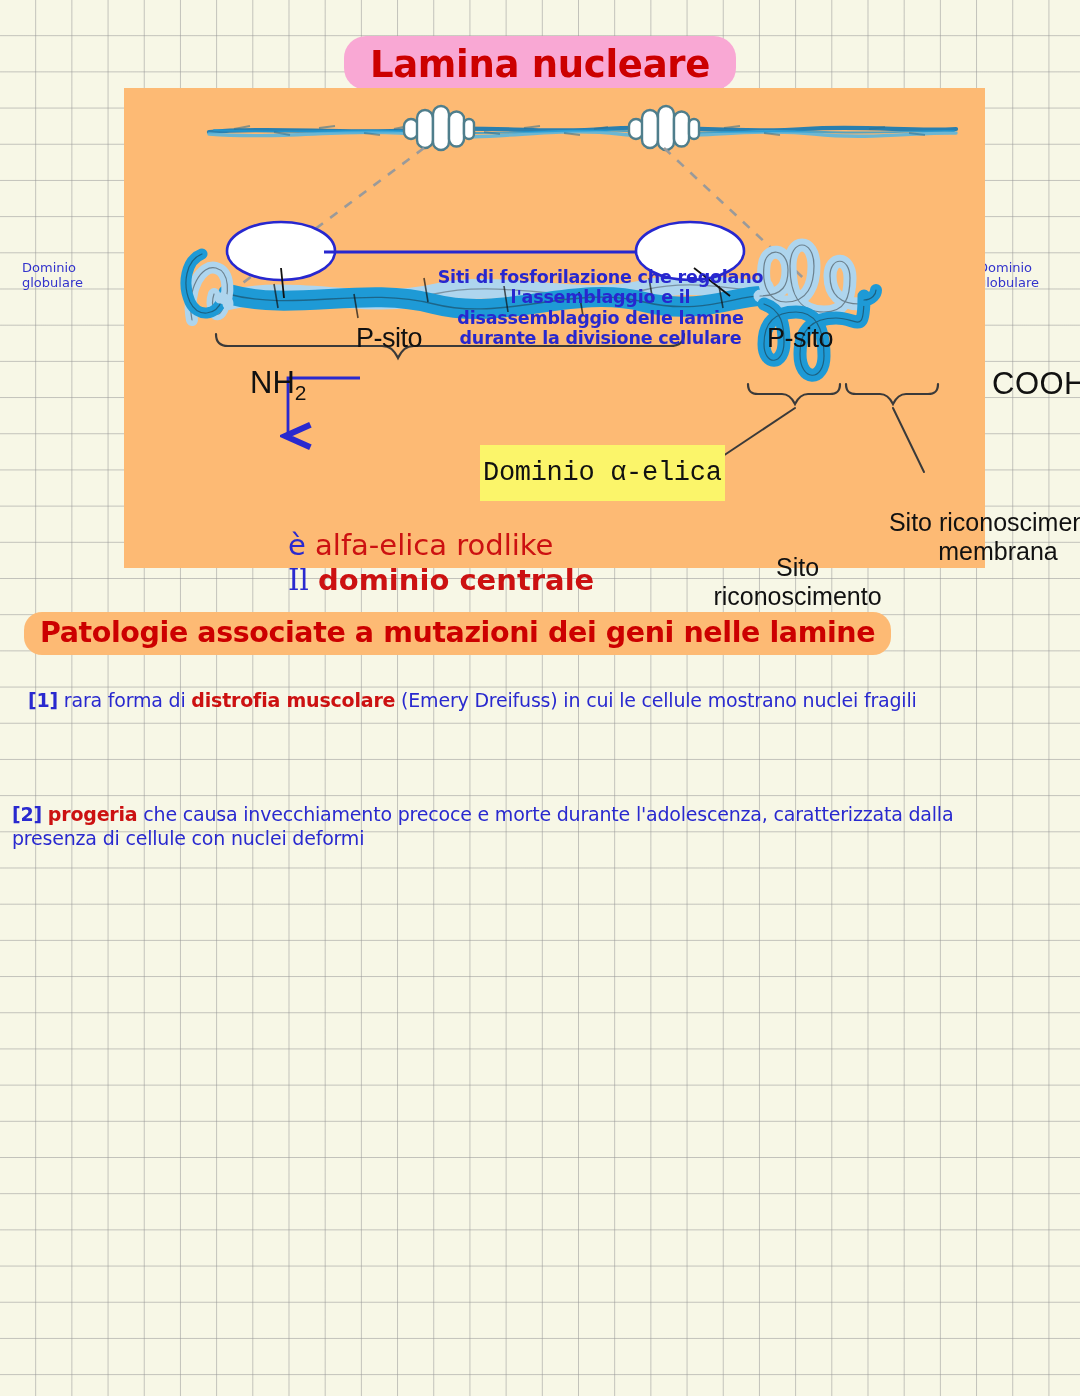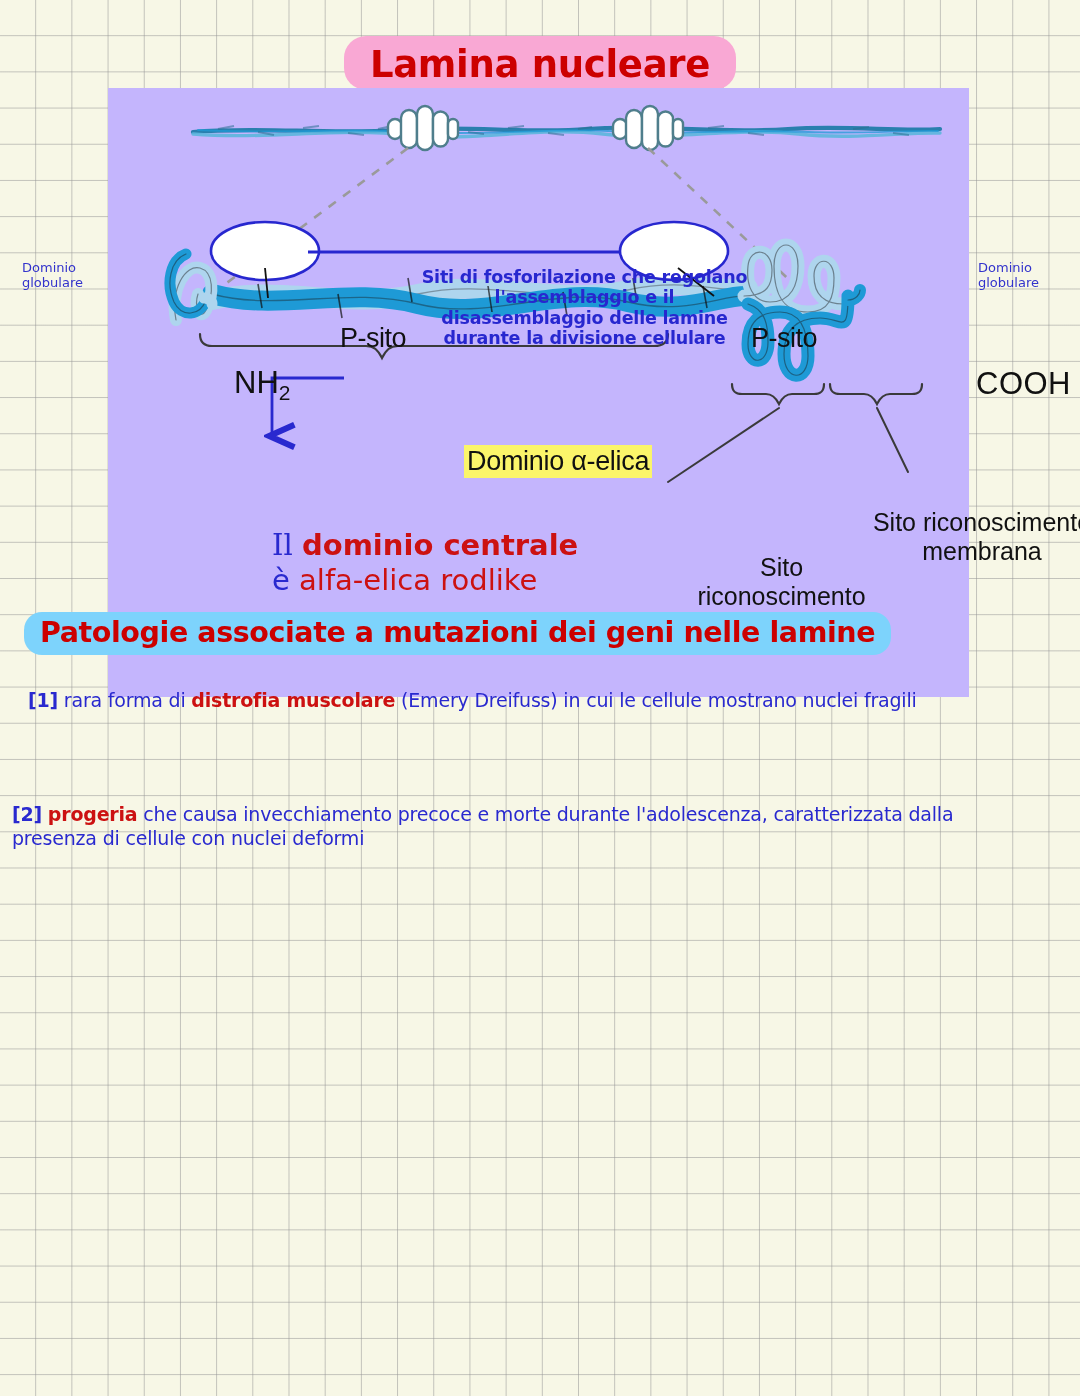--- a/index.html
+++ b/index.html
@@ -35,25 +35,25 @@
     font-size: 37px;
     line-height: 1.05;
     letter-spacing: -0.3px;
     padding: 10px 26px 5px 26px;
     border-radius: 22px;
   }
 
   
   #figure-panel {
     position: absolute;
-    left: 108px;
+    left: 124px;
     top: 88px;
     width: 861px;
-    height: 609px;
-    background: #c4b5fd;
+    height: 480px;
+    background: #fdba74;
   }
   #figure-svg { display: block; width: 861px; height: 480px; }
 
   
   .side-label {
     position: absolute;
     color: #3333cc;
     font-size: 13px;
     line-height: 1.15;
     font-family: "DejaVu Sans", sans-serif;
@@ -95,24 +95,24 @@
   #cooh-label {
     left: 868px; top: 278px;
     color: #111111; font-size: 31px;
     font-family: "Liberation Sans", sans-serif;
     letter-spacing: 0.5px;
   }
 
   #alpha-helix-label {
     left: 356px; top: 357px;
     font-size: 27px;
-    font-family: Liberation Sans, sans-serif;
+    font-family: Liberation Mono, monospace;
     color: #111111;
     background: #fbf56a;
-    padding: 1px 3px;
+    padding: 13px 3px;
     letter-spacing: -0.3px;
   }
 
   .recog-label {
     color: #111111;
     font-size: 25px;
     line-height: 1.14;
     font-family: "Liberation Sans", sans-serif;
     text-align: center;
   }
@@ -141,21 +141,21 @@
   }
 
   
   #pathologies-heading {
     position: absolute;
     left: 24px;
     top: 612px;
   }
   #pathologies-heading .hl {
     display: inline-block;
-    background: #7dd3fc;
+    background: #fdba74;
     color: #cc0000;
     font-weight: bold;
     font-size: 28.5px;
     letter-spacing: -0.4px;
     padding: 4px 16px 6px 16px;
     border-radius: 18px;
   }
 
   
   .para {
@@ -348,22 +348,22 @@
   <div class="ov" id="nh2-label"><span>NH</span><sub>2</sub></div>
 
   <div class="ov" id="cooh-label">COOH</div>
 
   <div class="ov" id="alpha-helix-label">Dominio α-elica</div>
 
   <div class="ov recog-label" id="sito-nucleare">Sito riconoscimento nucleare</div>
   <div class="ov recog-label" id="sito-membrana">Sito riconoscimento membrana</div>
 
   <div class="ov" id="central-domain-note">
+    <div><span class="b2">è </span><span class="r-norm">alfa-elica rodlike</span></div>
     <div><span class="b1">Il </span><span class="r-bold">dominio centrale</span></div>
-    <div><span class="b2">è </span><span class="r-norm">alfa-elica rodlike</span></div>
   </div>
 
 </div>
 
 <div id="pathologies-heading">
   <span class="hl">Patologie associate a mutazioni dei geni nelle lamine</span>
 </div>
 
 <div class="para" id="para-1"><span class="idx">[1]</span><span> rara forma di </span><span class="red">distrofia muscolare</span><span> (Emery Dreifuss) in cui le cellule mostrano nuclei fragili</span></div>
 

